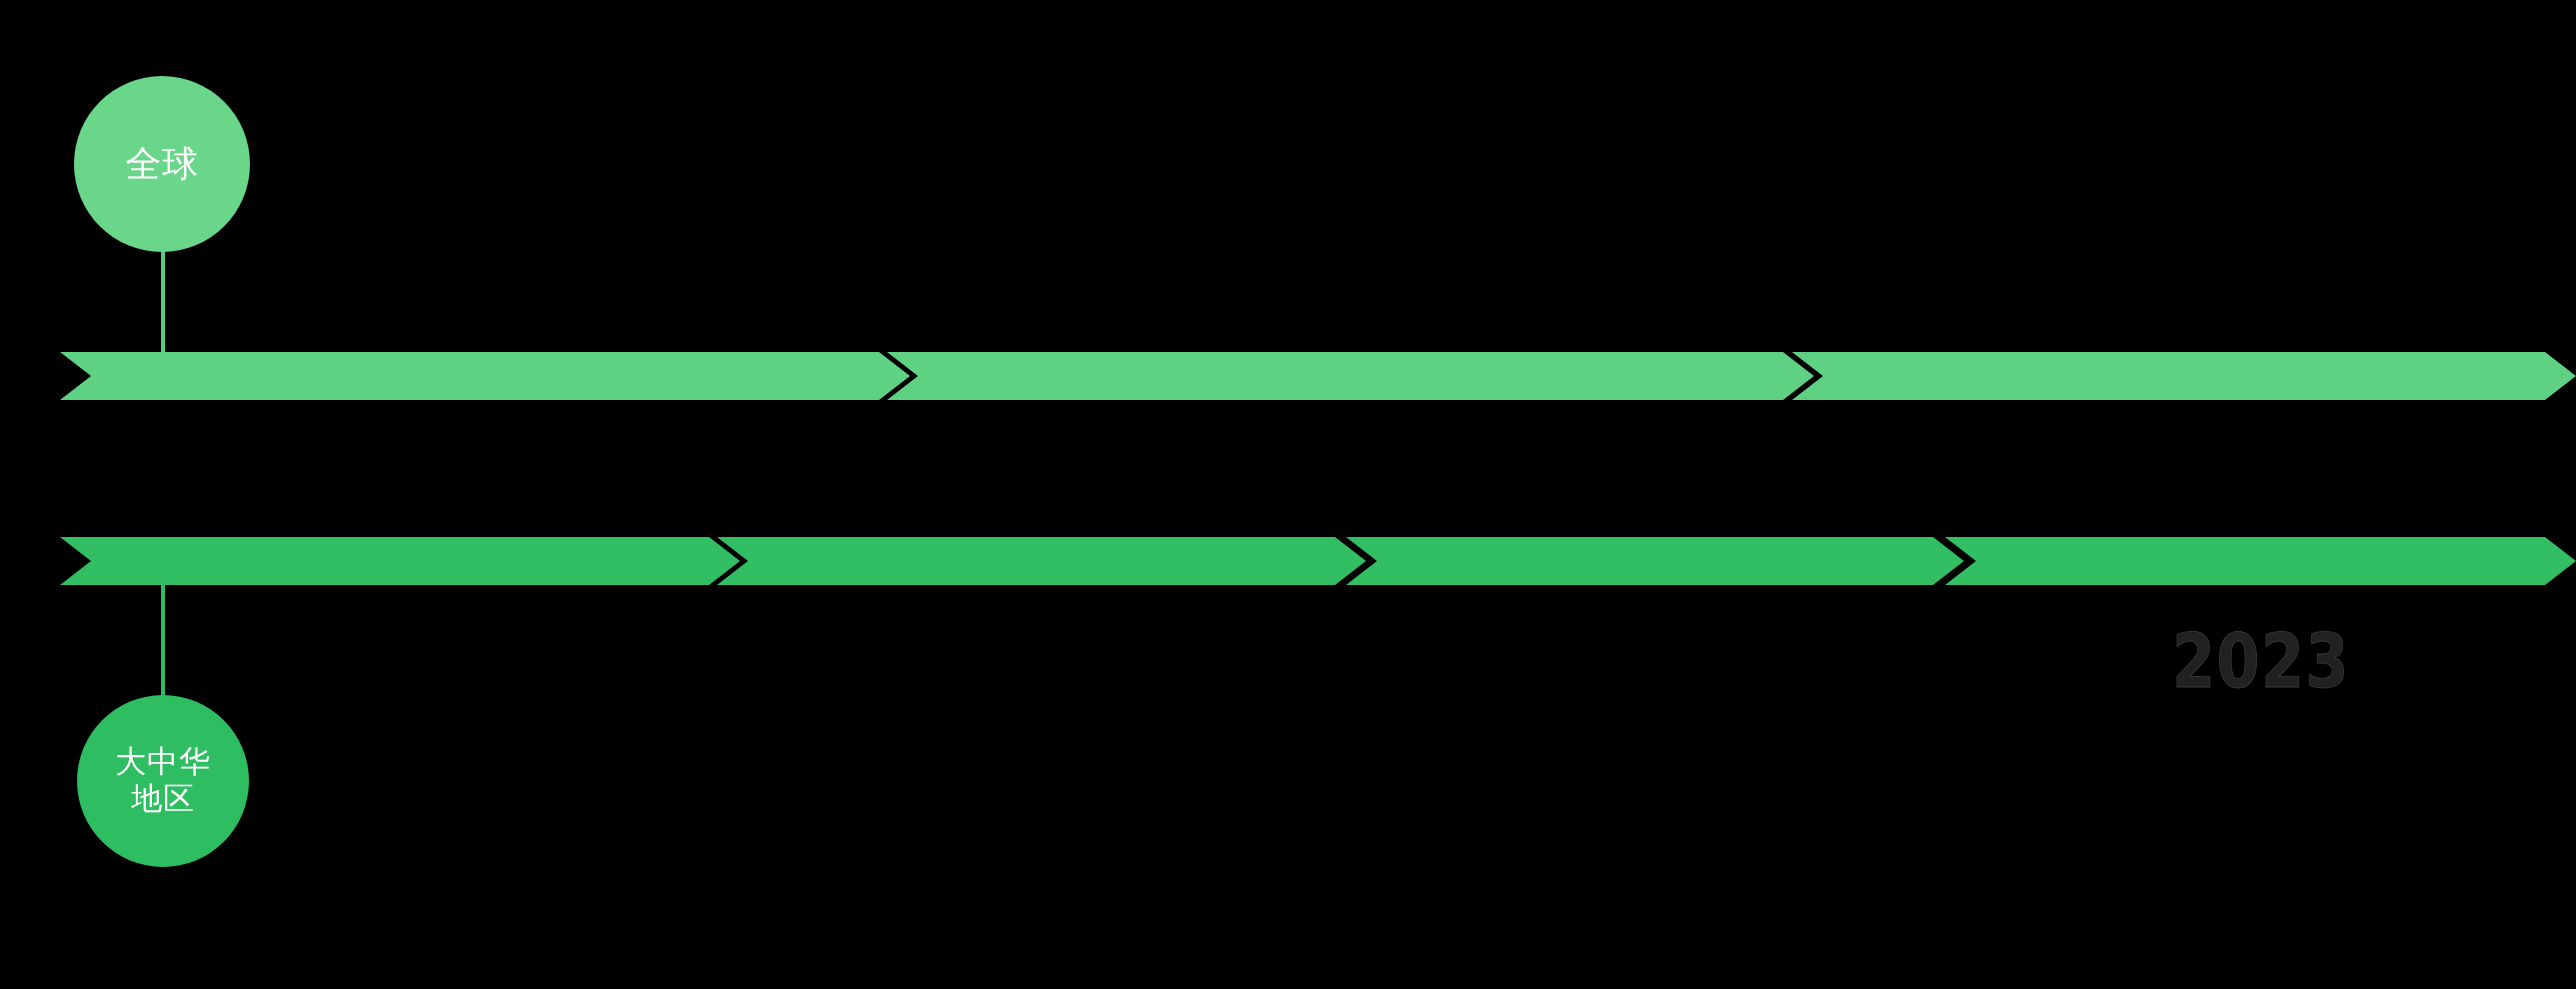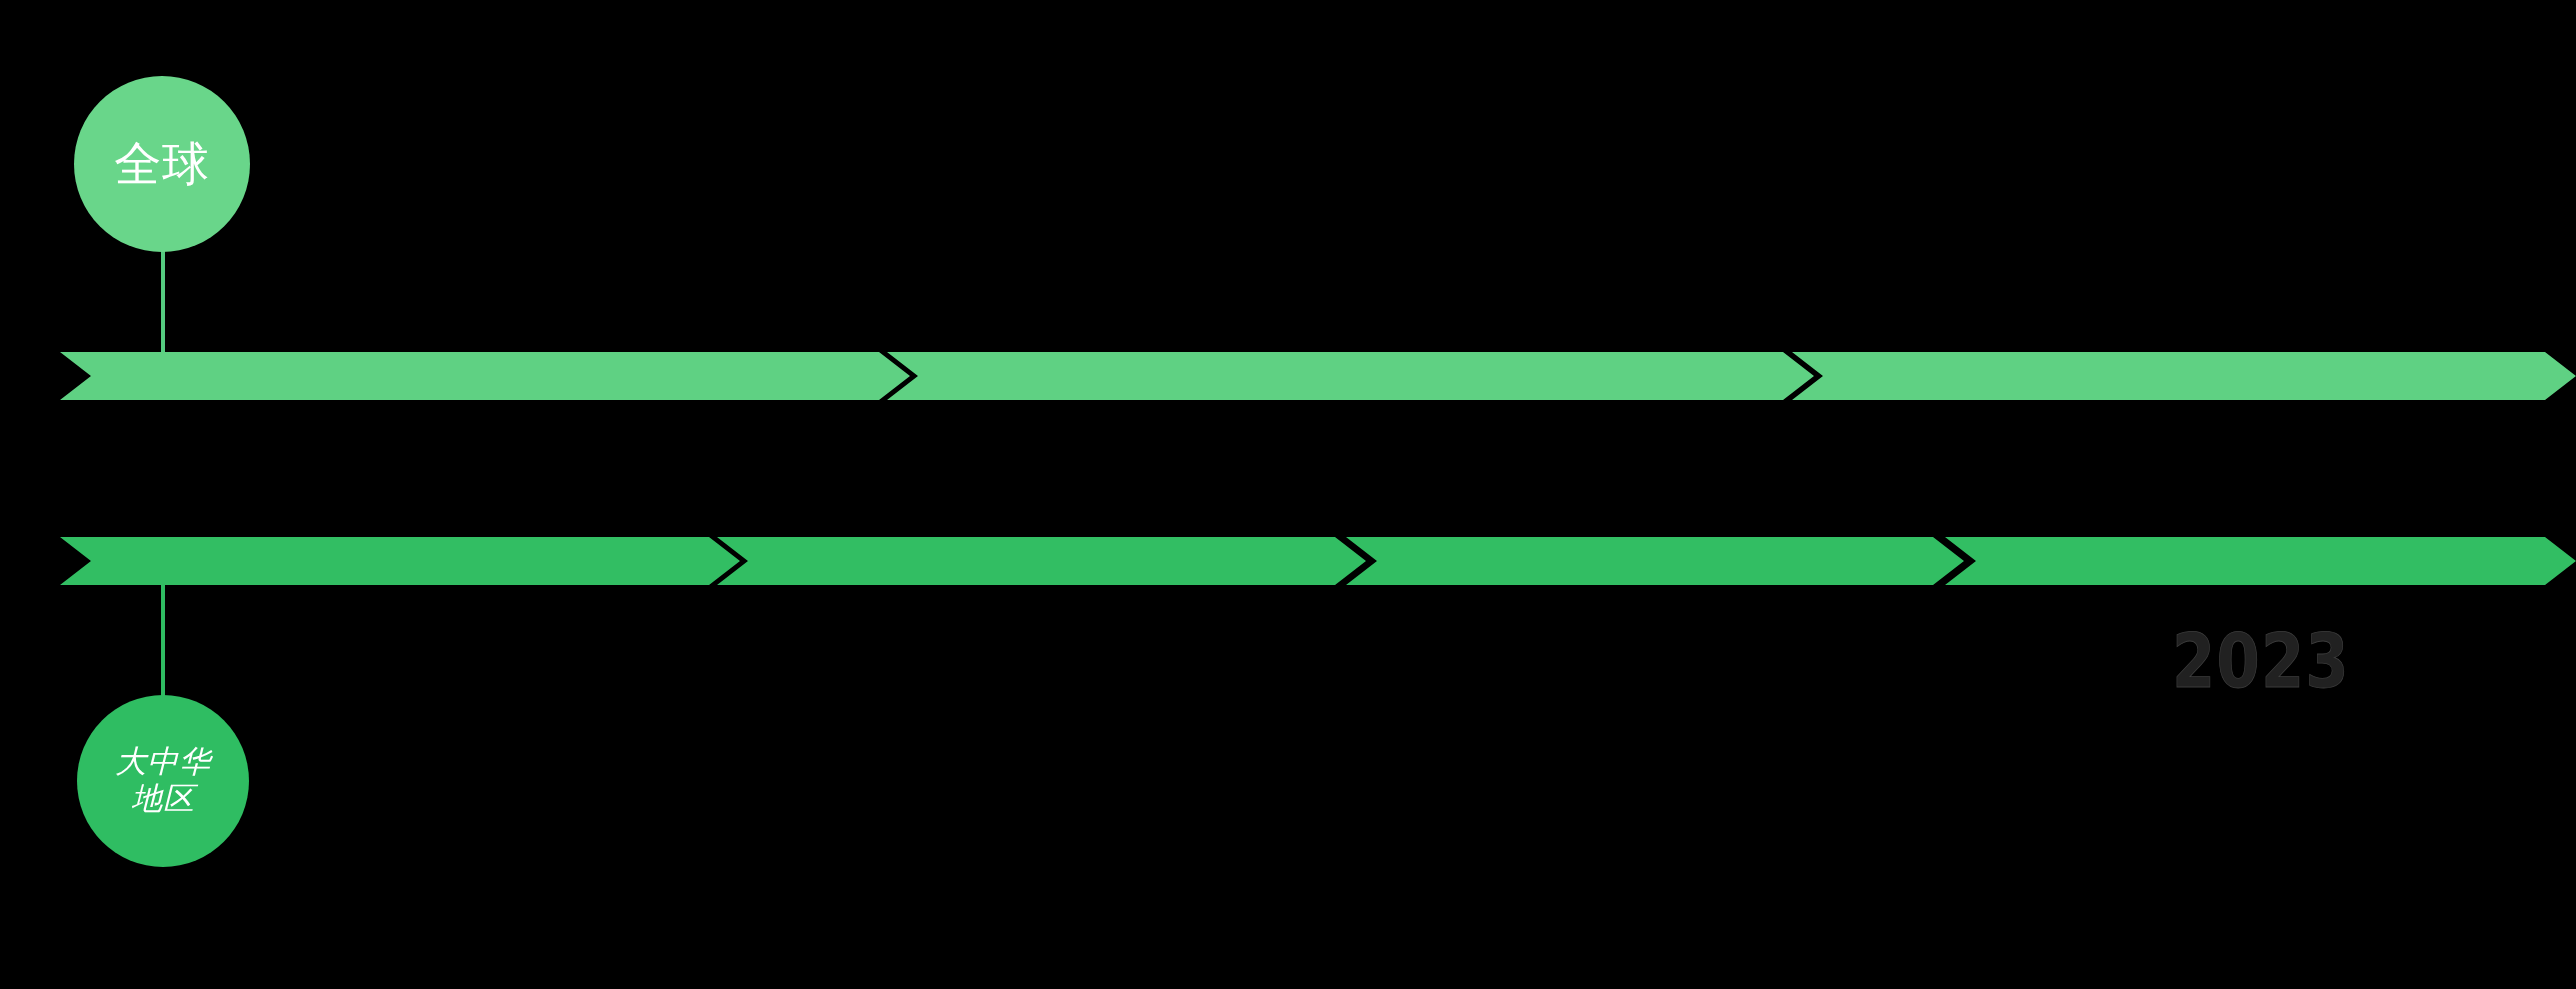--- a/index.html
+++ b/index.html
@@ -32,30 +32,29 @@
     letter-spacing: 0.8px;
     box-sizing: border-box;
     white-space: pre-line;
   }
   #node-global {
     left: 74px;
     top: 76px;
     width: 176px;
     height: 176px;
     background: #69D68A;
-    font-size: 47px;
+    font-size: 36px;
   }
   #node-greater-china {
     left: 77px;
     top: 695px;
     width: 172px;
     height: 172px;
     background: #2FBD62;
     font-size: 31px;
-    font-style: italic;
   }
 
   
   .connector {
     position: absolute;
     width: 3.9px;
   }
   #connector-global {
     left: 161px;
     top: 249px;

